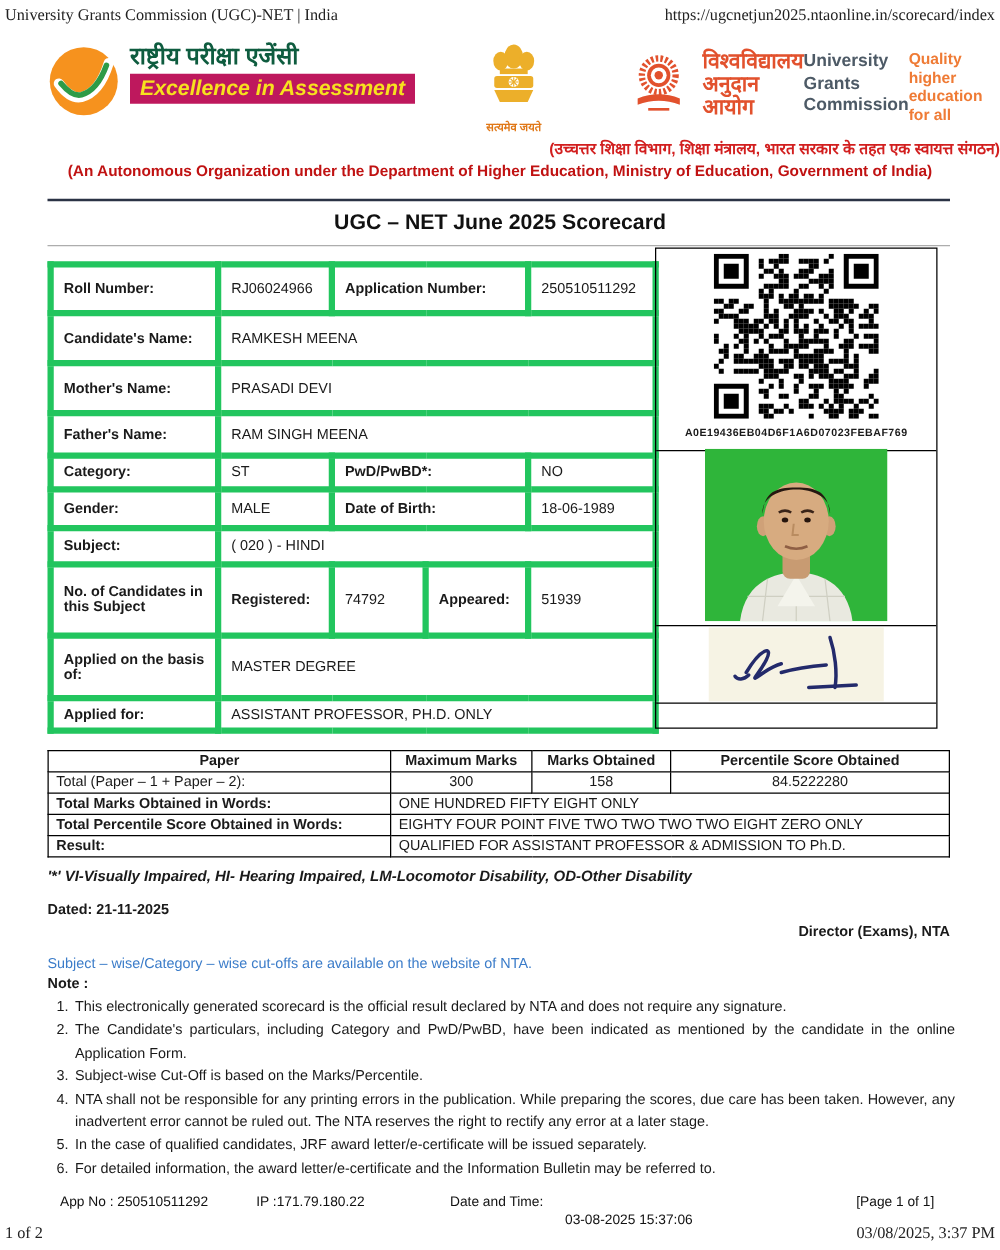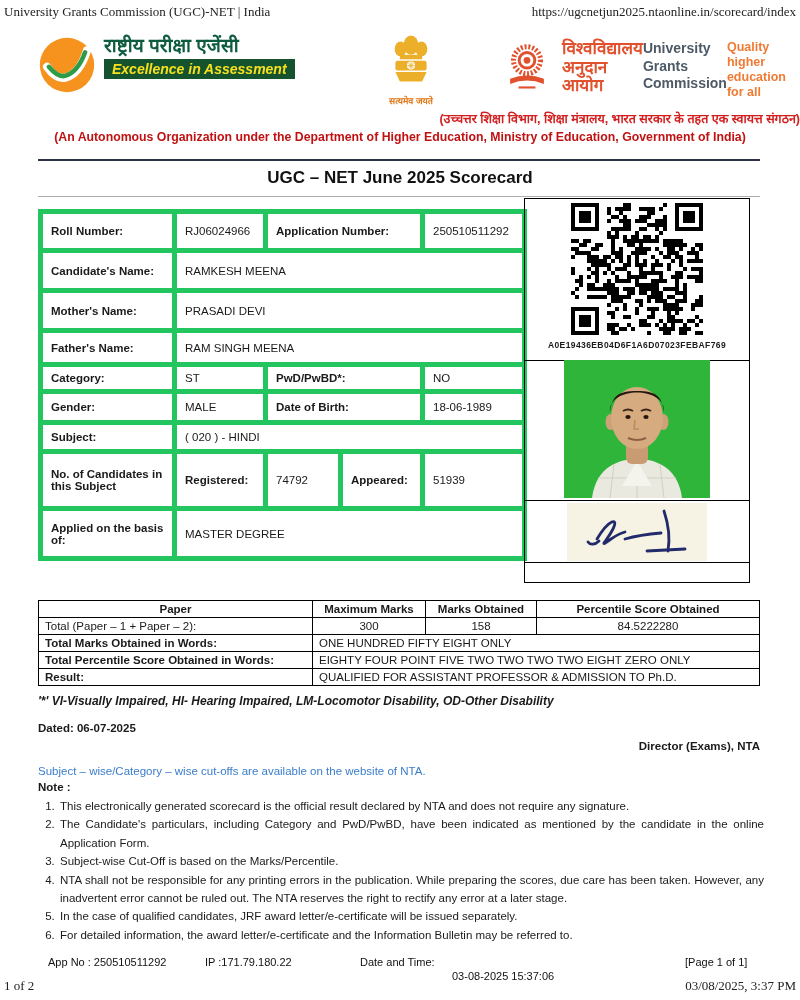--- a/index.html
+++ b/index.html
@@ -14,21 +14,21 @@
   .chrome-bottom { position:absolute; bottom:6px; left:4px; right:4px; display:flex;
                 justify-content:space-between; font-family:"Liberation Serif", serif;
                 font-size:13px; color:#222; }
 
   
   .logo-row { position:absolute; top:34px; left:38px; width:724px; height:76px; }
   .nta-block { position:absolute; left:0; top:2px; display:flex; gap:8px; align-items:flex-start; }
   .nta-text { display:flex; flex-direction:column; }
   .nta-hindi { font-size:19px; font-weight:bold; color:#0e5c3f; line-height:1.05; }
   .nta-name { font-size:18px; font-weight:bold; color:#0e5c3f; line-height:1.1; letter-spacing:.3px; }
-  .nta-tagline { margin-top:3px; background:#14532d; color:#f7e11e; font-size:14px;
+  .nta-tagline { margin-top:3px; background:#be185d; color:#f7e11e; font-size:17px;
                  font-weight:bold; font-style:italic; padding:2px 8px; width:max-content; }
   .emblem-block { position:absolute; left:300px; top:0; width:146px; text-align:center; }
   .emblem-motto { font-size:9px; color:#e07818; font-weight:bold; margin-top:-2px; }
   .ugc-block { position:absolute; left:462px; top:6px; display:flex; gap:8px; align-items:flex-start; }
   .ugc-text { display:flex; }
   .ugc-hindi { font-size:17px; font-weight:bold; color:#e2512d; line-height:1.1; }
   .ugc-name { font-size:14px; font-weight:bold; color:#4d5a66; line-height:1.25; }
   .ugc-tagline { font-size:12.5px; font-weight:bold; color:#ef7b35; line-height:1.2; }
 
   .org-hindi { position:absolute; top:110px; left:0; width:800px; text-align:right;
@@ -201,20 +201,24 @@
     <tr style="height:57px">
       <td class="lbl">No. of Candidates in this Subject</td>
       <td class="lbl">Registered:</td>
       <td>74792</td>
       <td class="lbl">Appeared:</td>
       <td>51939</td>
     </tr>
     <tr style="height:50px">
       <td class="lbl">Applied on the basis of:</td>
       <td colspan="4">MASTER DEGREE</td>
+    </tr>
+    <tr style="height:26px">
+      <td class="lbl">Applied for:</td>
+      <td colspan="4">ASSISTANT PROFESSOR, PH.D. ONLY</td>
     </tr>
   </tbody>
     </table>
 
   <div class="right-box">
     <div class="qr-cell">
       <div id="qr"><svg width="132" height="132" viewBox="0 0 132 132" fill="#000">
             <rect x="52" y="0" width="4" height="4"></rect>
             <rect x="56" y="0" width="4" height="4"></rect>
             <rect x="92" y="0" width="4" height="4"></rect>
@@ -702,21 +706,21 @@
       <td colspan="3">EIGHTY FOUR POINT FIVE TWO TWO TWO TWO EIGHT ZERO ONLY</td>
     </tr>
     <tr>
       <td class="lbl">Result:</td>
       <td colspan="3">QUALIFIED FOR ASSISTANT PROFESSOR &amp; ADMISSION TO Ph.D.</td>
     </tr>
   </tbody>
     </table>
 
   <div class="footnote">'*' VI-Visually Impaired, HI- Hearing Impaired, LM-Locomotor Disability, OD-Other Disability</div>
-  <div class="dated">Dated: 06-07-2025</div>
+  <div class="dated">Dated: 21-11-2025</div>
   <div class="director">Director (Exams), NTA</div>
   <a class="cutoff-link" href="#">Subject – wise/Category – wise cut-offs are available on the website of NTA.</a>
   <div class="note-label">Note :</div>
 
   <ol class="notes">
     <li>This electronically generated scorecard is the official result declared by NTA and does not require any signature.</li>
     <li>The Candidate's particulars, including Category and PwD/PwBD, have been indicated as mentioned by the candidate in the online Application Form.</li>
     <li>Subject-wise Cut-Off is based on the Marks/Percentile.</li>
     <li>NTA shall not be responsible for any printing errors in the publication. While preparing the scores, due care has been taken. However, any inadvertent error cannot be ruled out. The NTA reserves the right to rectify any error at a later stage.</li>
     <li>In the case of qualified candidates, JRF award letter/e-certificate will be issued separately.</li>

